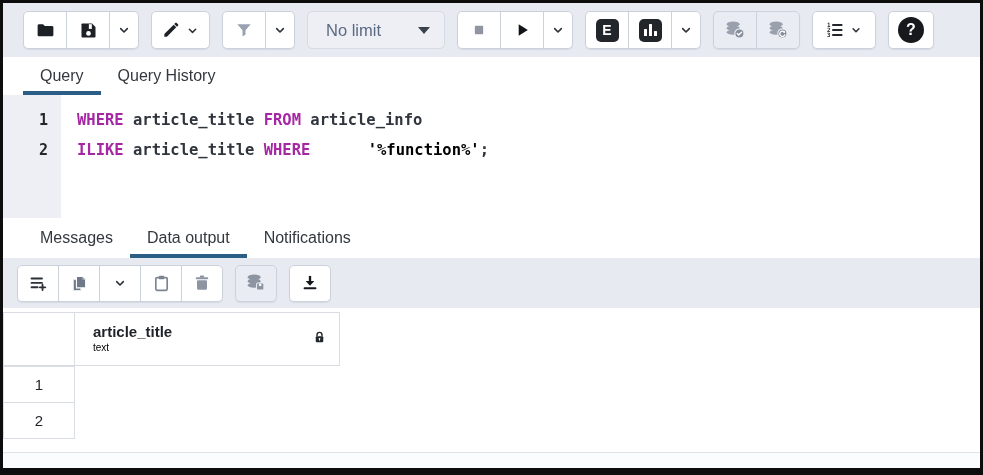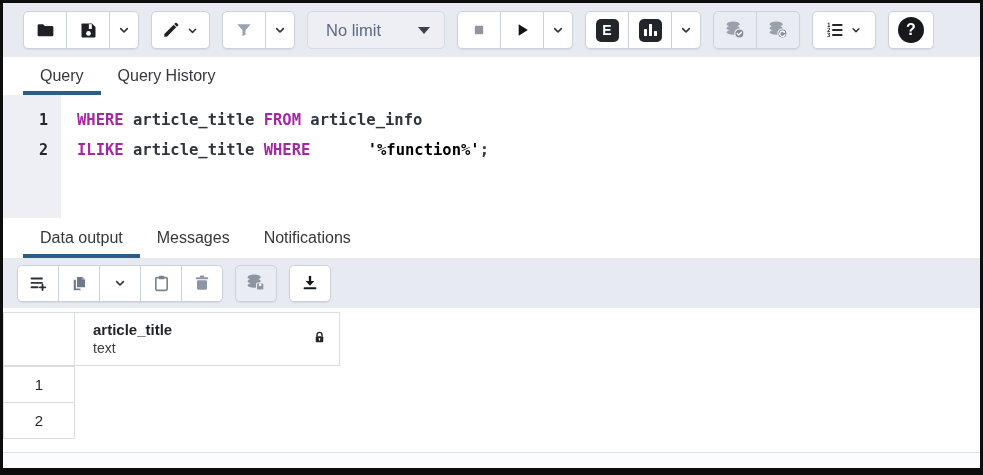--- a/index.html
+++ b/index.html
@@ -92,21 +92,21 @@
     display:flex; align-items:center; font-size:15px; color:#1f2328;
   }
   .grid-row:first-child .gcell{ margin-top:0; }
   .gcell:first-child{ margin-left:0; }
   .cell-num{ width:72px; justify-content:center; }
   .cell-data{ width:266px; padding-left:18px; }
   .hdr{ height:54px; }
   .hdr.cell-data{ align-items:center; justify-content:space-between; padding-right:12px; cursor:pointer; }
   .hdr-text{ display:flex; flex-direction:column; justify-content:center; line-height:1.25; }
   .hdr-name{ font-weight:bold; font-size:15px; }
-  .hdr-type{ font-weight:normal; font-size:14px; color:#404040; }
+  .hdr-type{ font-weight:normal; font-size:10px; color:#000000; }
   .drow .gcell{ height:37px; }
 
   
   .statusstrip{ flex:0 0 16px; border-top:1px solid #dfe2e8; background:#fbfcfd; }
 </style>
 </head>
 <body>
 
 <div class="screen">
 
@@ -291,22 +291,22 @@
         <div class="ln">1</div>
         <div class="ln">2</div>
       </div>
     <div class="code" id="editor-code">
         <div class="cline"><span class="tok-keyword">WHERE</span><span class="tok-plain"> article_title </span><span class="tok-keyword">FROM</span><span class="tok-plain"> article_info</span></div>
         <div class="cline"><span class="tok-keyword">ILIKE</span><span class="tok-plain"> article_title </span><span class="tok-keyword">WHERE</span><span class="tok-plain"> </span><span class="tok-string">'%function%'</span><span class="tok-plain">;</span></div>
       </div>
   </div>
 
   <div class="tabbar otabs" id="output-tabs">
+      <div class="tab">Messages</div>
       <div class="tab active">Data output</div>
-      <div class="tab">Messages</div>
       <div class="tab">Notifications</div>
     </div>
 
   <div class="rtoolbar">
     <div class="btn-group">
       <div class="tbtn">
         <span>
           <svg width="21" height="21" viewBox="0 0 24 24">
               <g stroke="#2c3138" stroke-width="2.1" stroke-linecap="round">
                 <path d="M4 6.3h12M4 11.3h12M4 16.3h7"></path>

